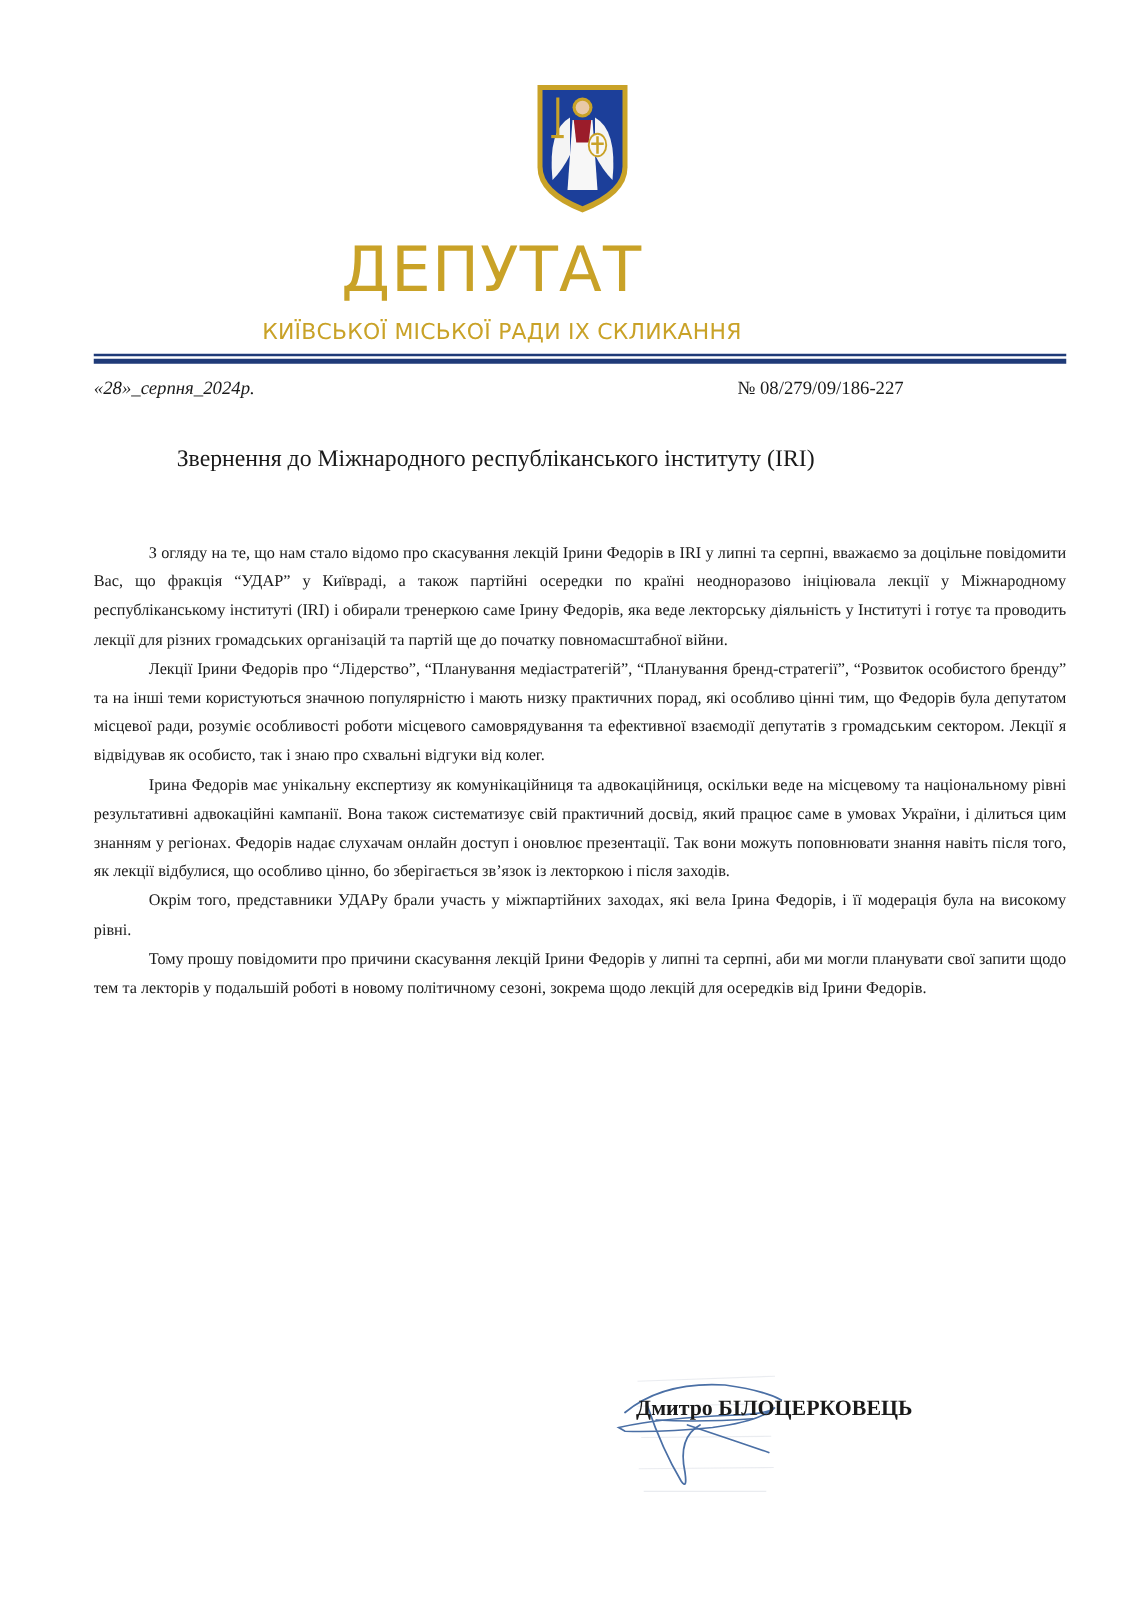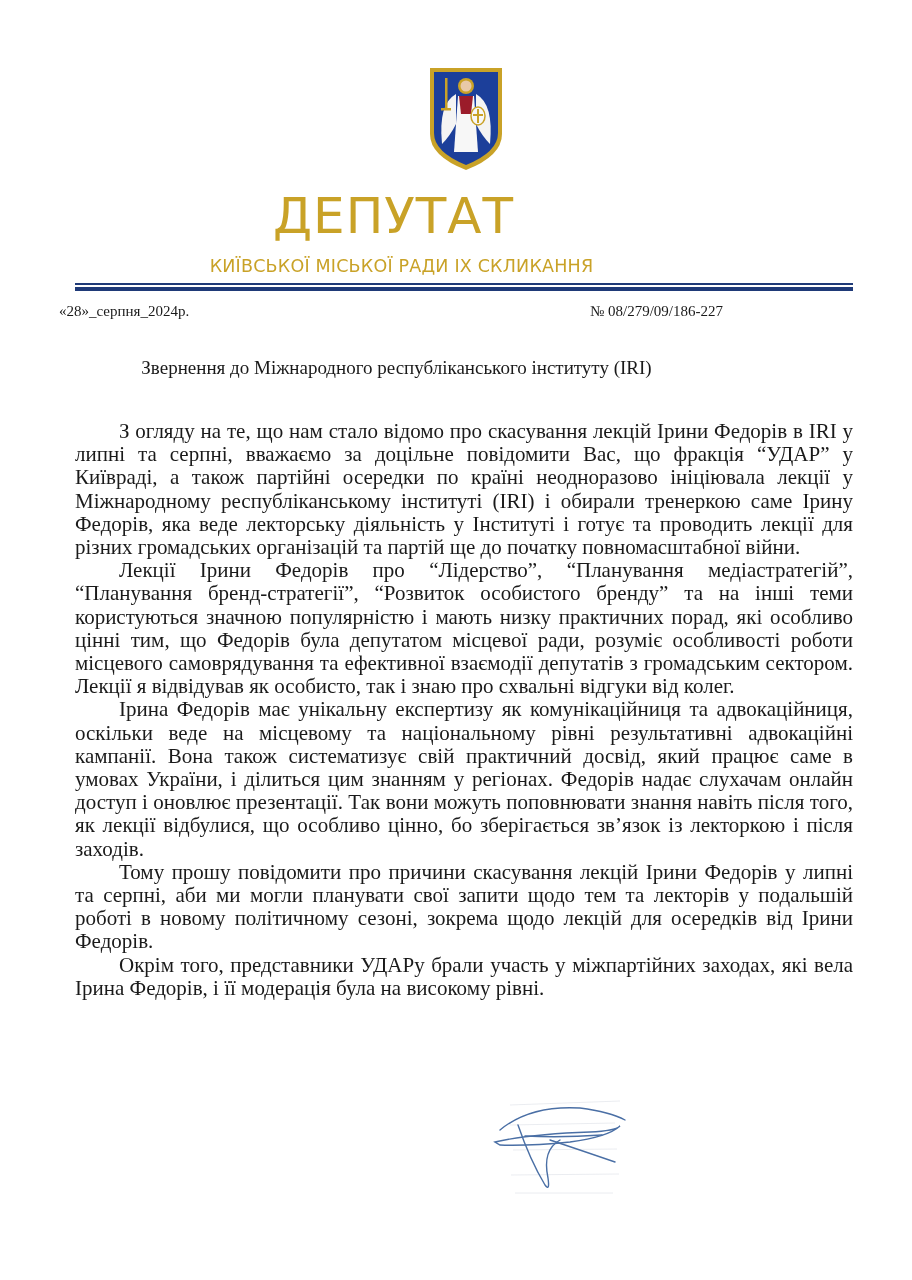--- a/index.html
+++ b/index.html
@@ -54,24 +54,25 @@
     .rule {
       position: absolute;
       left: 75px;
       width: 778px;
       background: #1f3a78;
     }
     .rule-thin { top: 283px; height: 2px; }
     .rule-thick { top: 287px; height: 4px; }
     .date {
       position: absolute;
-      left: 59px;
+      left: 75px;
       top: 301px;
       font-size: 15px;
       line-height: 20px;
+      font-style: italic;
     }
     .regno {
       position: absolute;
       right: 64px;
       top: 301px;
       font-size: 15px;
       line-height: 20px;
       text-align: right;
     }
     .doc-title {
@@ -79,23 +80,23 @@
       left: 0; right: 0;
       top: 355px;
       padding-left: 6px;
       text-align: center;
       font-size: 19px;
       line-height: 26px;
     }
     .body-text {
       position: absolute;
       left: 75px;
-      top: 420px;
+      top: 430px;
       width: 778px;
-      font-size: 21px;
+      font-size: 13px;
       line-height: 23.2px;
       text-align: justify;
     }
     .body-text p {
       margin: 0;
       text-indent: 44px;
     }
     .sig-left {
       position: absolute;
       left: 75px;
@@ -162,22 +163,22 @@
 
   <div class="date">«28»_серпня_2024р.</div>
   <div class="regno">№ 08/279/09/186-227</div>
 
   <div class="doc-title">Звернення до Міжнародного республіканського інституту (IRI)</div>
 
   <div class="body-text">
     <p>З огляду на те, що нам стало відомо про скасування лекцій Ірини Федорів в IRI у липні та серпні, вважаємо за доцільне повідомити Вас, що фракція “УДАР” у Київраді, а також партійні осередки по країні неодноразово ініціювала лекції у Міжнародному республіканському інституті (IRI) і обирали тренеркою саме Ірину Федорів, яка веде лекторську діяльність у Інституті і готує та проводить лекції для різних громадських організацій та партій ще до початку повномасштабної війни.</p>
     <p>Лекції Ірини Федорів про “Лідерство”, “Планування медіастратегій”, “Планування бренд-стратегії”, “Розвиток особистого бренду” та на інші теми користуються значною популярністю і мають низку практичних порад, які особливо цінні тим, що Федорів була депутатом місцевої ради, розуміє особливості роботи місцевого самоврядування та ефективної взаємодії депутатів з громадським сектором. Лекції я відвідував як особисто, так і знаю про схвальні відгуки від колег.</p>
     <p>Ірина Федорів має унікальну експертизу як комунікаційниця та адвокаційниця, оскільки веде на місцевому та національному рівні результативні адвокаційні кампанії. Вона також систематизує свій практичний досвід, який працює саме в умовах України, і ділиться цим знанням у регіонах. Федорів надає слухачам онлайн доступ і оновлює презентації. Так вони можуть поповнювати знання навіть після того, як лекції відбулися, що особливо цінно, бо зберігається зв’язок із лекторкою і після заходів.</p>
+    <p>Окрім того, представники УДАРу брали участь у міжпартійних заходах, які вела Ірина Федорів, і її модерація була на високому рівні.</p>
     <p>Тому прошу повідомити про причини скасування лекцій Ірини Федорів у липні та серпні, аби ми могли планувати свої запити щодо тем та лекторів у подальшій роботі в новому політичному сезоні, зокрема щодо лекцій для осередків від Ірини Федорів.</p>
-    <p>Окрім того, представники УДАРу брали участь у міжпартійних заходах, які вела Ірина Федорів, і її модерація була на високому рівні.</p>
   </div>
 
   <svg class="stamp-ghost" viewBox="0 0 120 105">
     <g stroke="#5a6a8a" stroke-width="1" fill="none">
       <line x1="5" y1="10" x2="115" y2="6"></line>
       <line x1="5" y1="30" x2="110" y2="28"></line>
       <line x1="8" y1="55" x2="112" y2="54"></line>
       <line x1="6" y1="80" x2="114" y2="79"></line>
       <line x1="10" y1="98" x2="108" y2="98"></line>
     </g>
@@ -186,14 +187,15 @@
   <svg class="signature" viewBox="0 0 150 110">
     <g fill="none" stroke="#4a6fa5" stroke-width="1.4" stroke-linecap="round">
       <path d="M10 40 Q40 15 90 18 Q120 22 135 30"></path>
       <path d="M28 35 Q40 70 55 95 Q60 102 58 88 Q52 60 70 50"></path>
       <path d="M5 52 Q40 44 100 42 Q125 41 130 36 Q118 47 80 52 Q40 56 10 55 Z"></path>
       <path d="M60 50 Q90 60 125 72"></path>
       <path d="M35 46 Q70 48 112 45"></path>
     </g>
   </svg>
 
+  <div class="sig-right">Дмитро БІЛОЦЕРКОВЕЦЬ</div>
 
 </div>
 
 </body></html>

